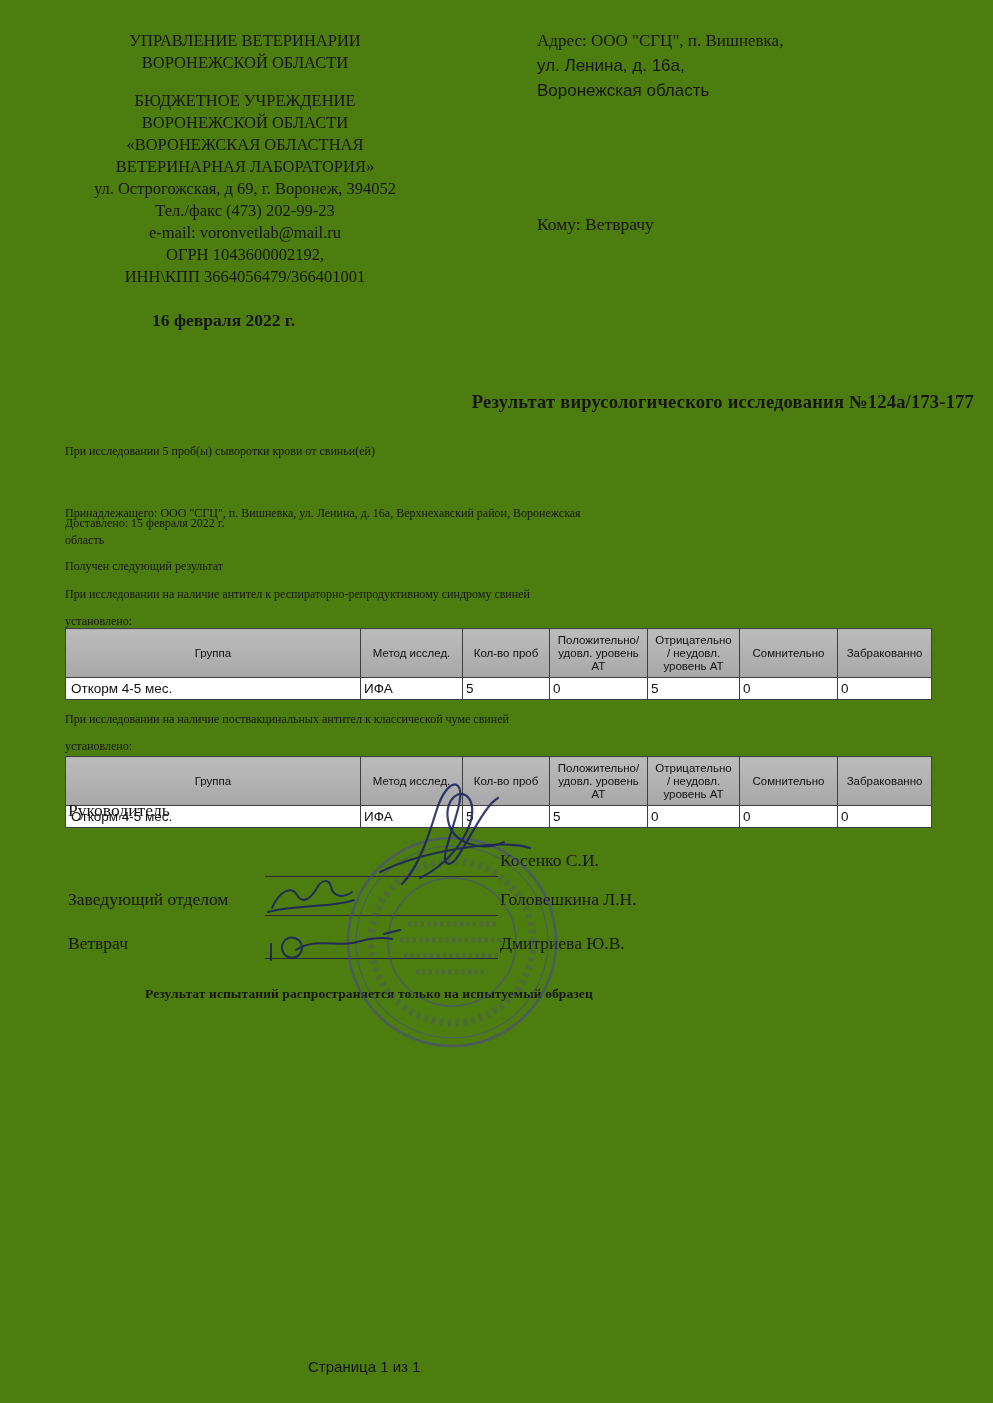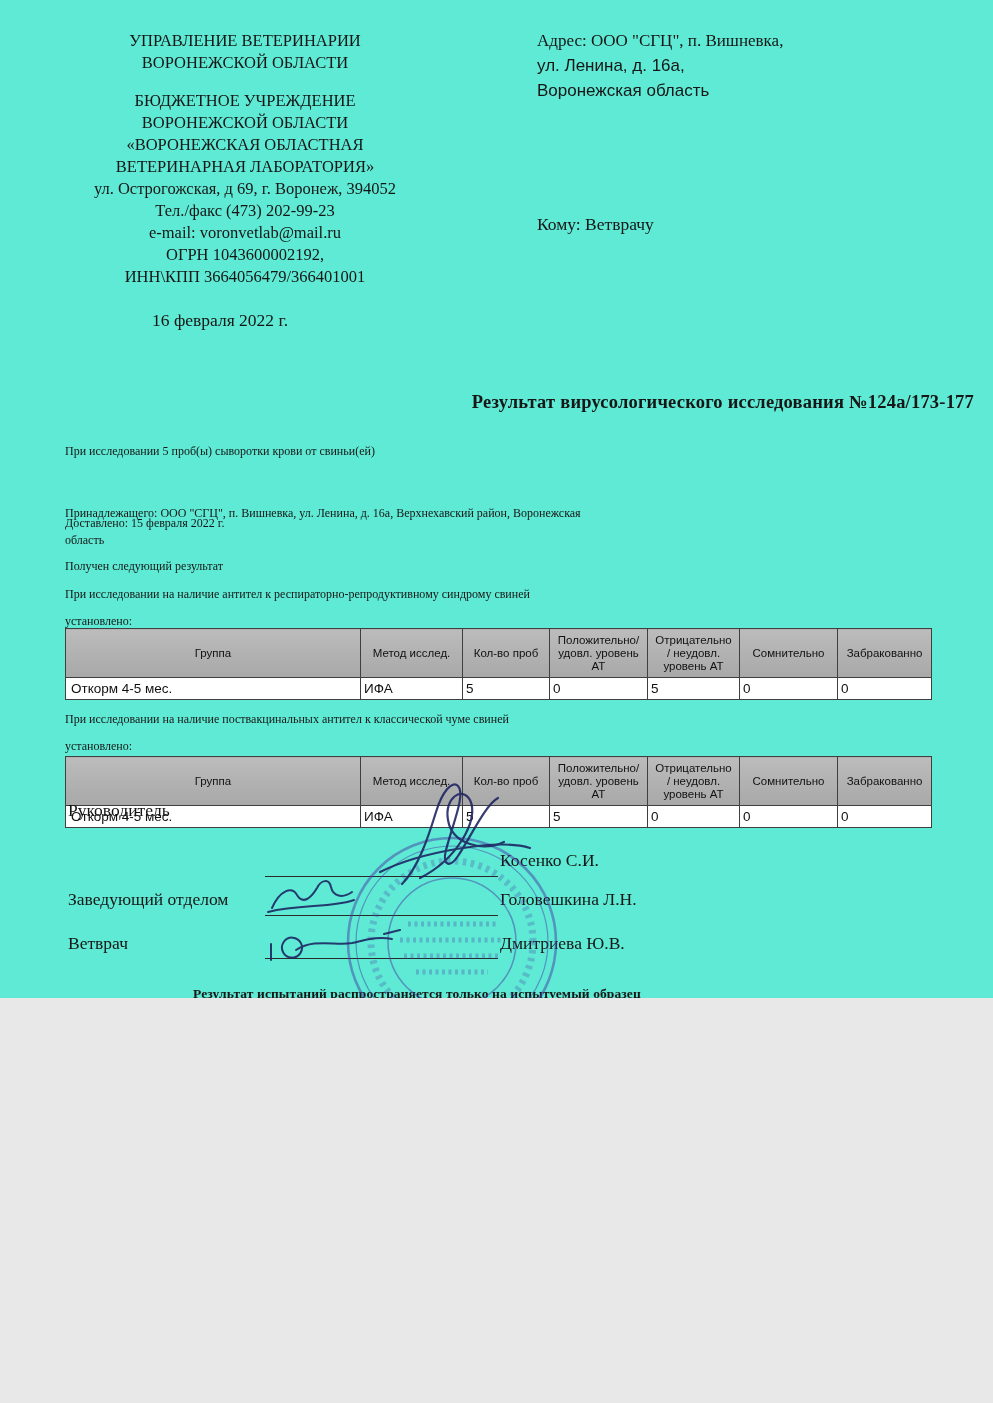--- a/index.html
+++ b/index.html
@@ -1,32 +1,32 @@
 <!DOCTYPE html>
 <html><head>
 <meta charset="utf-8">
 <style>
   html,body{margin:0;padding:0;background:#e8e8e8;}
-  .page{position:relative;width:993px;height:998px;background:#5eead4;margin:0 auto;
+  .page{position:relative;width:993px;height:1403px;background:#4d7c0f;margin:0 auto;
         font-family:"Liberation Serif",serif;color:#161616;overflow:hidden;}
   .abs{position:absolute;}
   .pre{white-space:pre-line;}
   .sans{font-family:"Liberation Sans",sans-serif;}
   .serif{font-family:"Liberation Serif",serif;}
 
   
   .hleft{left:85px;top:30px;width:320px;text-align:center;font-size:16.5px;line-height:22px;}
   .hleft .org1{margin-bottom:16px;}
   .hleft .org2{margin-bottom:0;}
 
   
   .hright{left:537px;top:28px;width:340px;font-size:17px;line-height:25px;}
   .kome{left:537px;top:214px;font-size:17.5px;}
 
-  .datemark{left:152px;top:310px;font-size:17.5px;font-weight:normal;}
+  .datemark{left:152px;top:310px;font-size:17.5px;font-weight:bold;}
 
   .title{left:34px;top:392px;width:940px;text-align:right;font-size:18.5px;font-weight:bold;letter-spacing:.2px;}
 
   .bodyline{left:65px;width:880px;font-size:12px;line-height:27px;}
 
   
   table.res{border-collapse:collapse;table-layout:fixed;width:866px;}
   table.res th{background:linear-gradient(#bcbcbc,#a8a8a8);font-family:"Liberation Sans",sans-serif;
       font-size:11.5px;font-weight:normal;color:#111;border:1px solid #3f3f3f;height:46px;
       vertical-align:middle;text-align:center;padding:1px 2px;line-height:13px;white-space:pre-line;}
@@ -34,21 +34,21 @@
       border:1px solid #3f3f3f;height:21px;text-align:left;padding:0 3px;background:#fff;}
   table.res td.left{text-align:left;padding-left:5px;}
   .t1{left:65px;top:628px;}
   .t2{left:65px;top:756px;}
 
   
   .sigrole{left:68px;font-size:17.5px;}
   .signame{left:500px;font-size:17.5px;}
   .sigline{left:265px;width:233px;border-top:1.5px solid #2a2a2a;height:0;}
 
-  .disclaimer{left:145px;top:986px;font-size:13.5px;font-weight:bold;letter-spacing:.1px;margin-left:48px;}
+  .disclaimer{left:145px;top:986px;font-size:13.5px;font-weight:bold;letter-spacing:.1px;}
   .pagenum{left:308px;top:1358px;font-size:15px;}
 
   .overlay{left:0;top:0;width:993px;height:1403px;pointer-events:none;}
 </style>
 </head>
 <body>
 
 <div class="page">
 
   <div class="abs hleft">

